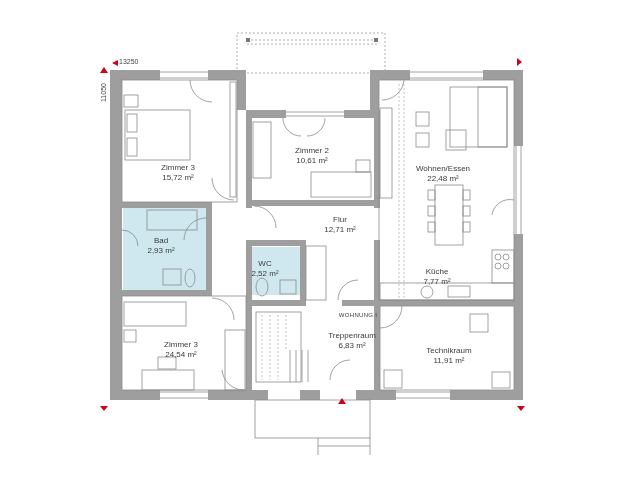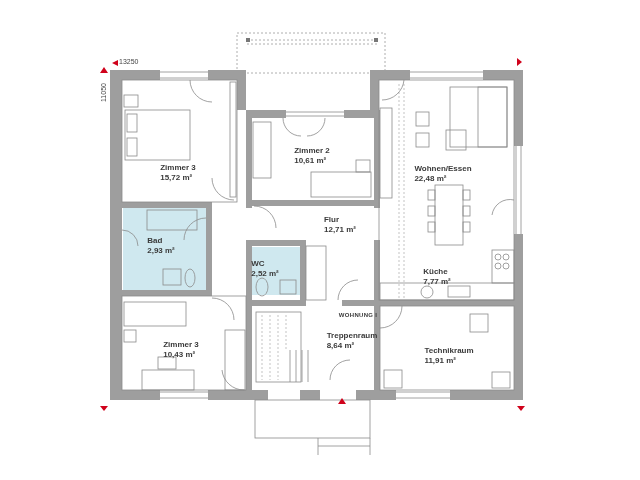--- a/index.html
+++ b/index.html
@@ -1,18 +1,18 @@
 <!DOCTYPE html>
 <html><head>
 <meta charset="utf-8">
 <style>
   html,body{margin:0;padding:0;background:#ffffff;}
   body{width:640px;height:480px;position:relative;overflow:hidden;font-family:"Liberation Sans",sans-serif;}
   #plan{position:absolute;left:0;top:0;width:640px;height:480px;}
-  .lbl{position:absolute;color:#3a3a3a;font-size:8px;line-height:10px;transform:translateX(-50%);white-space:nowrap;font-weight:bold;}
+  .lbl{position:absolute;text-align:center;color:#3a3a3a;font-size:8px;line-height:10px;transform:translateX(-50%);white-space:nowrap;}
   .dim{position:absolute;font-size:7px;color:#444;}
   .dim-v{transform:rotate(-90deg);transform-origin:left top;}
   .small{font-size:6px;letter-spacing:0.3px;}
 </style>
 </head>
 <body>
 
 <svg id="plan" viewBox="0 0 640 480" xmlns="http://www.w3.org/2000/svg">
 
   <g fill="none" stroke="#9a9a9a" stroke-width="0.8" stroke-dasharray="2,2">
@@ -210,23 +210,23 @@
 <div class="lbl" style="left:265px;top:259px;">
   <div>WC</div>
   <div class="area">2,52 m²</div>
 </div>
 <div class="lbl" style="left:437px;top:267px;">
   <div>Küche</div>
   <div class="area">7,77 m²</div>
 </div>
 <div class="lbl" style="left:181px;top:340px;">
   <div>Zimmer 3</div>
-  <div class="area">10,43 m²</div>
+  <div class="area">24,54 m²</div>
 </div>
 <div class="lbl" style="left:352px;top:331px;">
   <div>Treppenraum</div>
-  <div class="area">8,64 m²</div>
+  <div class="area">6,83 m²</div>
 </div>
 <div class="lbl" style="left:449px;top:346px;">
   <div>Technikraum</div>
   <div class="area">11,91 m²</div>
 </div>
 <div class="lbl small" style="left:358px;top:310px;">WOHNUNG I</div>
 
 </body></html>

